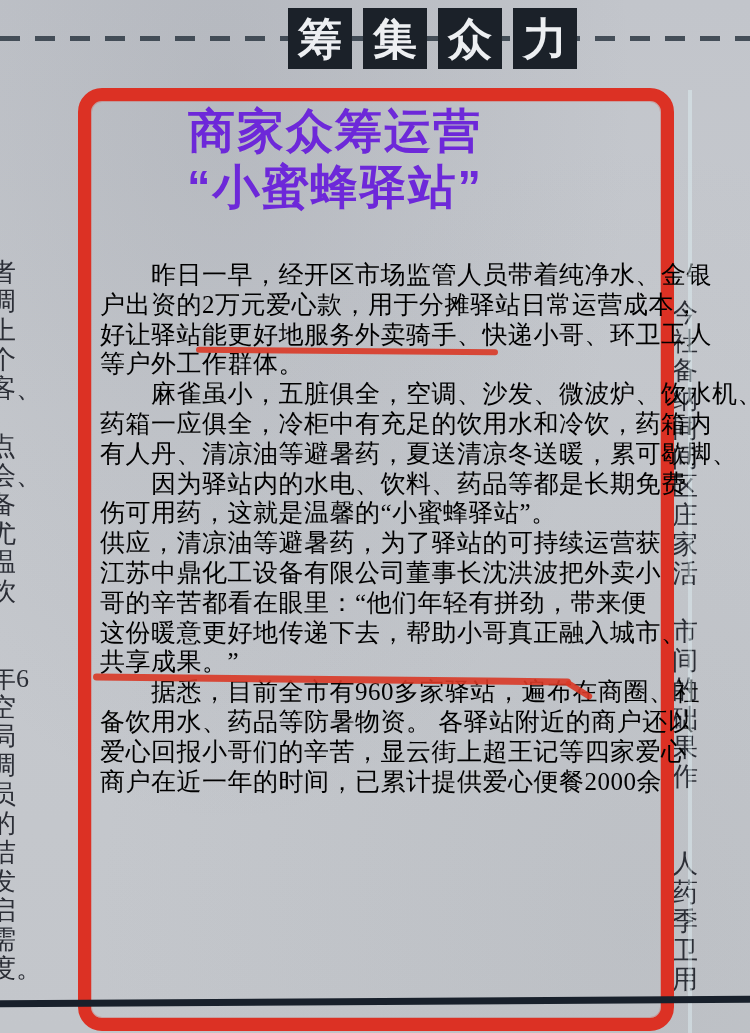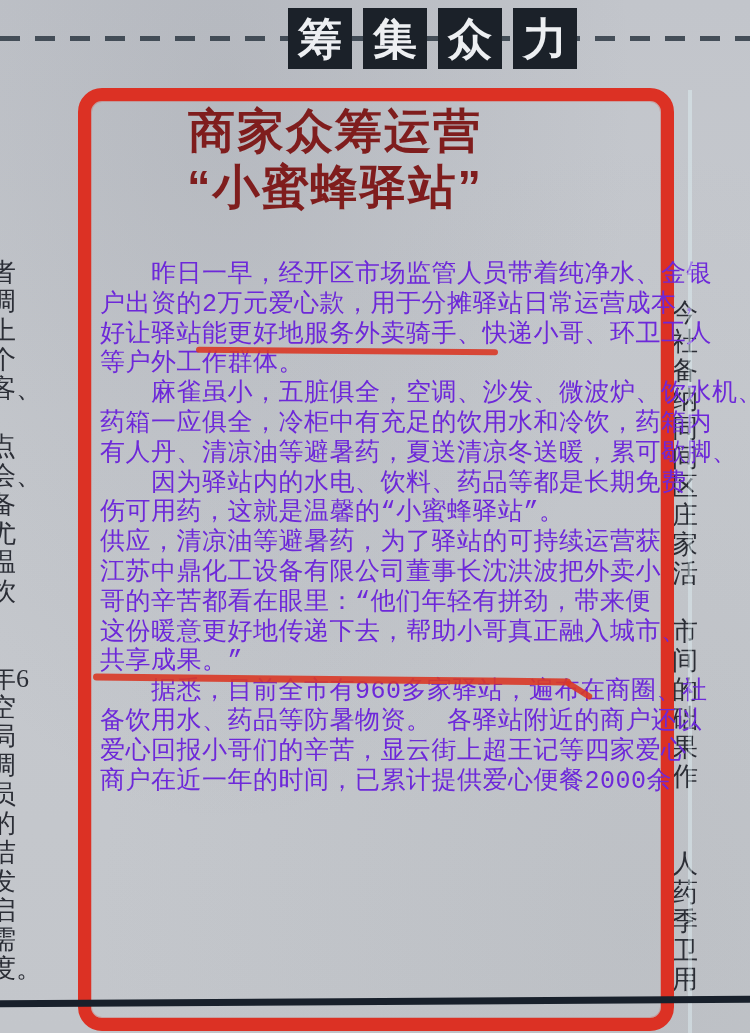--- a/index.html
+++ b/index.html
@@ -29,28 +29,28 @@
   }
   
   .red-frame{
     left:78px;top:88px;width:596px;height:943px;box-sizing:border-box;
     border:13px solid #dc3124;border-radius:24px;z-index:2;
     box-shadow:inset 0 0 0 1px rgba(220,49,36,0.25);
   }
   
   .title-block{
     left:85px;top:103px;width:500px;text-align:center;z-index:3;
-    color:#7f1d1d;font-family:"Liberation Sans","DejaVu Sans",sans-serif;
+    color:#6d28d9;font-family:"Liberation Sans","DejaVu Sans",sans-serif;
     font-weight:bold;font-size:47px;line-height:56px;letter-spacing:2px;
   }
   
   .body-block{left:100px;top:260px;width:558px;z-index:3;}
   .body-line{
-    height:29.8px;font-size:25px;line-height:29.8px;color:#6d28d9;
-    white-space:pre;letter-spacing:0.5px;font-family:Liberation Mono, monospace;
+    height:29.8px;font-size:25px;line-height:29.8px;color:#000000;
+    white-space:pre;letter-spacing:0.5px;
   }
   
   .u-mark{background:#d93826;opacity:.9;border-radius:4px;z-index:4;}
   .u1{left:196px;top:348px;width:302px;height:6px;transform:rotate(.5deg);}
   .u2{left:93px;top:676px;width:478px;height:7px;transform:rotate(.6deg);}
   .u2hook{left:564px;top:687px;width:30px;height:6px;transform:rotate(32deg);}
   
   .bottom-rule{left:-5px;top:998px;width:760px;height:7px;background:#18202b;transform:rotate(-.35deg);z-index:6;}
   
   .frag-col{z-index:1;color:#2b2e36;font-size:26px;}

